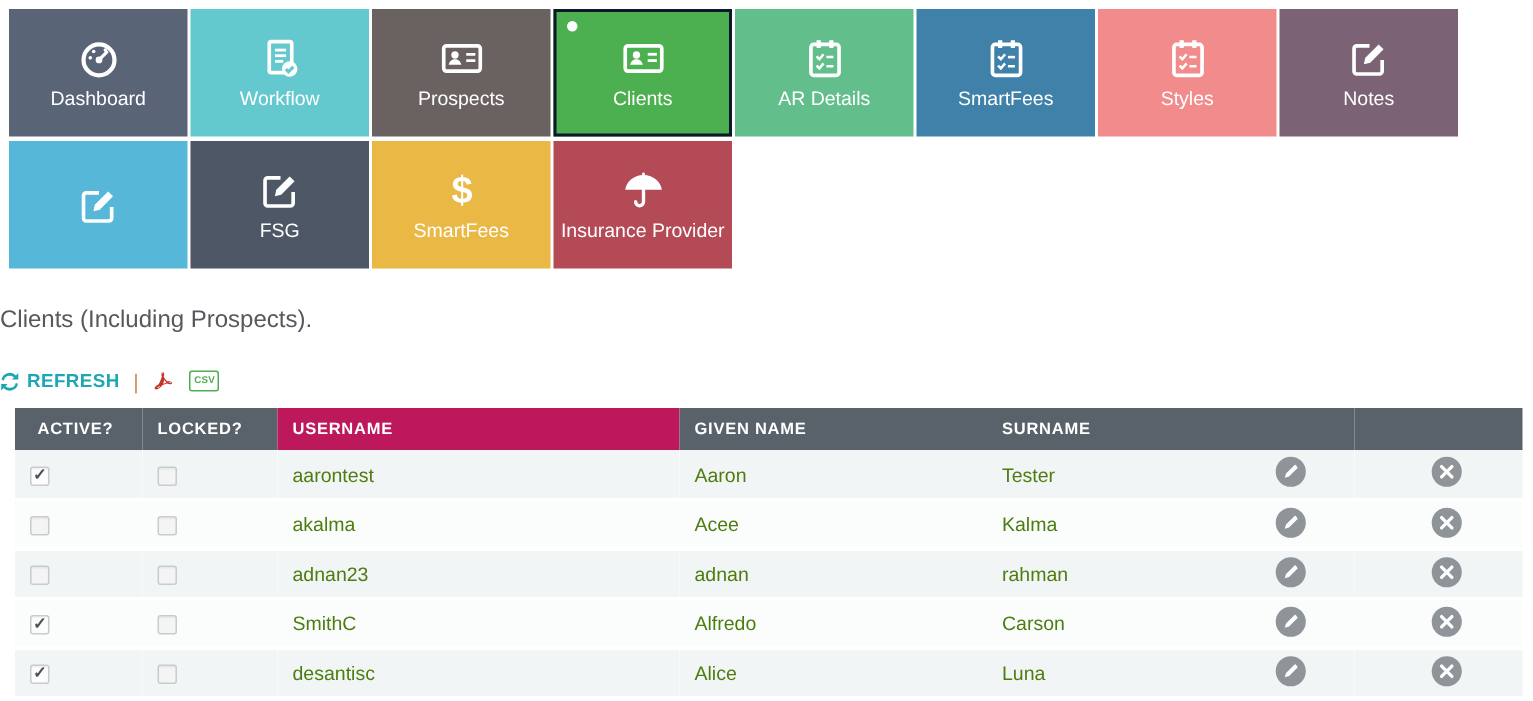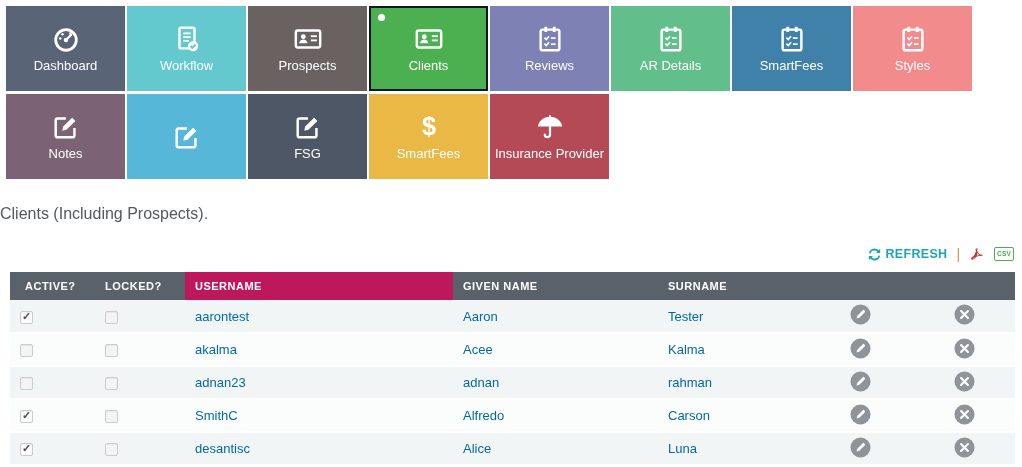--- a/index.html
+++ b/index.html
@@ -37,21 +37,21 @@
 
   
   .page-heading {
     margin:26px 0 0 0;
     font-size:16px; color:#55595d; font-weight:400;
   }
 
   
   .toolbar {
     margin:22px 8px 0 0;
-    display:flex; justify-content:flex-end; align-items:center;
+    display:flex; align-items:center;
     gap:9px; height:18px;
   }
   .refresh-link {
     display:flex; align-items:center; gap:5px;
     font-size:12.5px; font-weight:700; letter-spacing:.3px;
     text-decoration:none; cursor:pointer;
   }
   .refresh-link svg { width:13px; height:13px; }
   .toolbar-sep { font-size:14px; }
   .export-btn { cursor:pointer; display:flex; align-items:center; }
@@ -70,21 +70,21 @@
   table.clients thead th {
     height:28px; color:#fff;
     font-size:11px; font-weight:700; letter-spacing:.5px;
     text-align:left; padding:0 0 0 10px;
   }
   table.clients thead th:first-child { padding-left:15px; }
   table.clients tbody tr { height:33px; border-bottom:2px solid #ffffff; }
   table.clients tbody tr.odd  { background:#f2f5f5; }
   table.clients tbody tr.even { background:#fbfdfd; }
   table.clients td {
-    font-size:13px; color:#0369a1; padding:0 0 0 10px;
+    font-size:13px; color:#4d7c0f; padding:0 0 0 10px;
     overflow:hidden; white-space:nowrap;
   }
   td.cell-active { padding-left:28px; }
   td.cell-locked { padding-left:22px; }
   td.cell-action { text-align:center; padding:0; }
 
   
   .cb {
     display:inline-block; width:13px; height:13px;
     border:1px solid #c7ccd0; border-radius:2px;
@@ -150,34 +150,20 @@
         <span class="tile-icon" style="color:#4caf50">
           <svg viewBox="0 0 32 32">
             <rect x="3" y="7" width="26" height="18" rx="2" fill="none" stroke="#fff" stroke-width="2.6"></rect>
             <circle cx="11" cy="13.5" r="2.6" fill="#fff"></circle>
             <path d="M6.5 20.5c.6-3 2.6-4 4.5-4s3.9 1 4.5 4z" fill="#fff"></path>
             <line x1="19" y1="13" x2="25.5" y2="13" stroke="#fff" stroke-width="2"></line>
             <line x1="19" y1="17.5" x2="25.5" y2="17.5" stroke="#fff" stroke-width="2"></line>
           </svg>
         </span>
         <span class="tile-label">Clients</span>
-      </div>
-      <div class="tile" style="background: rgb(125, 129, 179);">
-        <span class="tile-icon" style="color:#7d81b3">
-          <svg viewBox="0 0 32 32">
-            <rect x="6" y="6" width="20" height="22" rx="2" fill="none" stroke="#fff" stroke-width="2.6"></rect>
-            <rect x="10" y="3" width="3" height="5.5" fill="#fff"></rect>
-            <rect x="19" y="3" width="3" height="5.5" fill="#fff"></rect>
-            <path d="M10 14.5l2 2 3-3.5" fill="none" stroke="#fff" stroke-width="1.8"></path>
-            <line x1="17" y1="15" x2="22" y2="15" stroke="#fff" stroke-width="1.8"></line>
-            <path d="M10 21l2 2 3-3.5" fill="none" stroke="#fff" stroke-width="1.8"></path>
-            <line x1="17" y1="21.5" x2="22" y2="21.5" stroke="#fff" stroke-width="1.8"></line>
-          </svg>
-        </span>
-        <span class="tile-label">Reviews</span>
       </div>
       <div class="tile" style="background: rgb(98, 191, 140);">
         <span class="tile-icon" style="color:#62bf8c">
           <svg viewBox="0 0 32 32">
             <rect x="6" y="6" width="20" height="22" rx="2" fill="none" stroke="#fff" stroke-width="2.6"></rect>
             <rect x="10" y="3" width="3" height="5.5" fill="#fff"></rect>
             <rect x="19" y="3" width="3" height="5.5" fill="#fff"></rect>
             <path d="M10 14.5l2 2 3-3.5" fill="none" stroke="#fff" stroke-width="1.8"></path>
             <line x1="17" y1="15" x2="22" y2="15" stroke="#fff" stroke-width="1.8"></line>
             <path d="M10 21l2 2 3-3.5" fill="none" stroke="#fff" stroke-width="1.8"></path>

